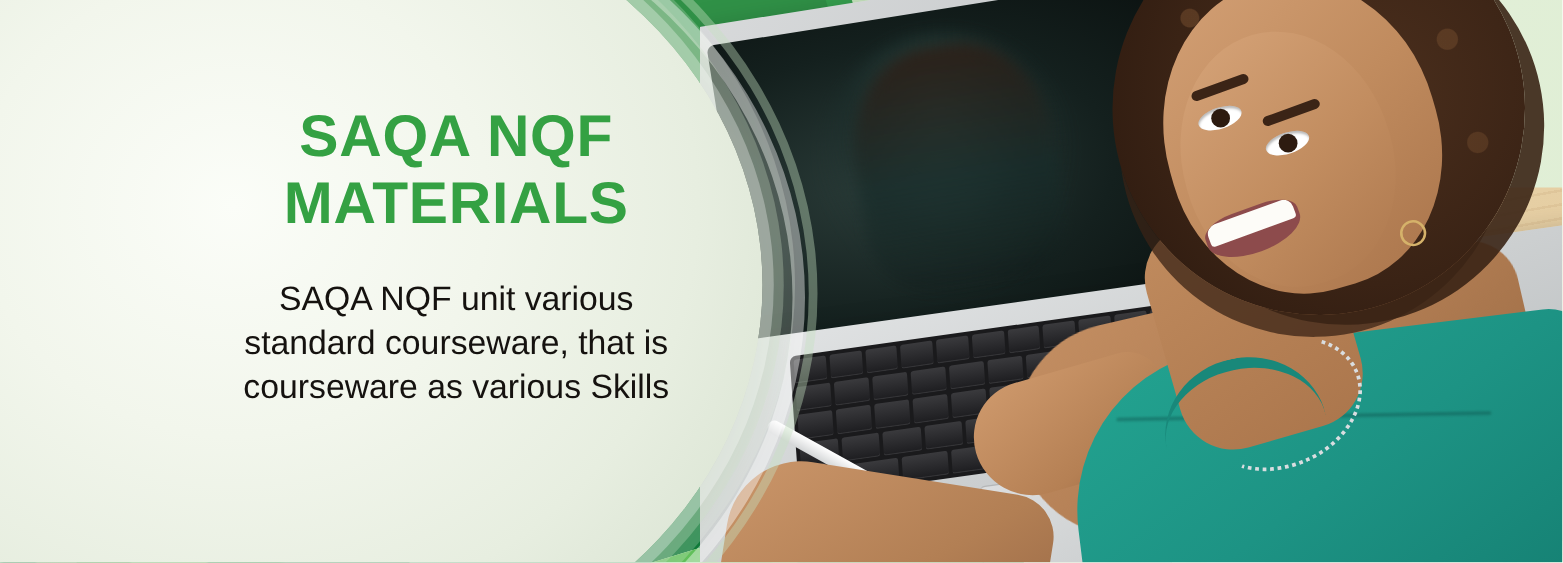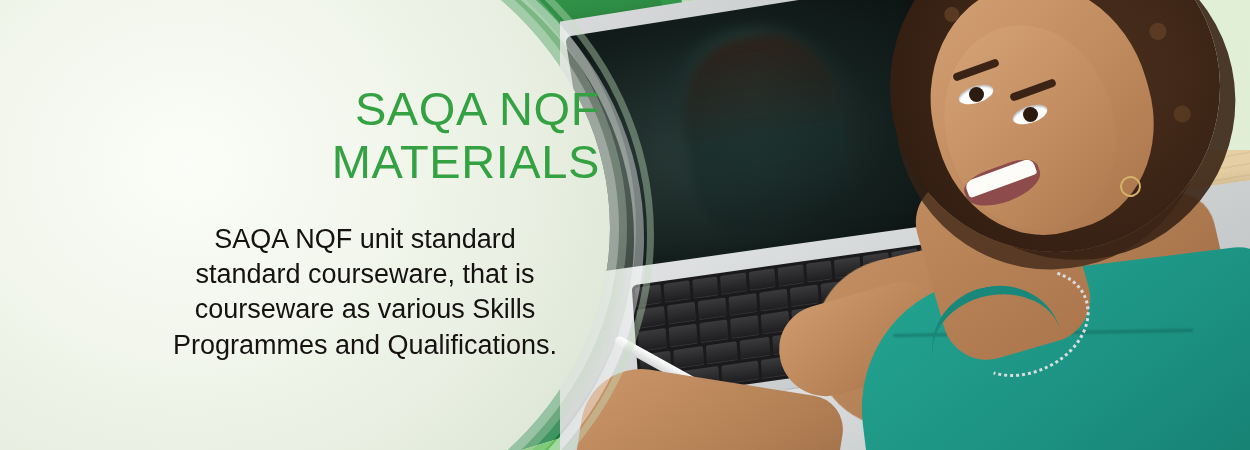--- a/index.html
+++ b/index.html
@@ -375,26 +375,25 @@
     position: absolute;
     left: 130px;
     top: 82px;
     width: 470px;
     text-align: center;
     z-index: 40;
   }
   .headline {
     margin: 0;
     font-family: "Liberation Sans", sans-serif;
-    font-weight: normal;
+    font-weight: bold;
     font-size: 47px;
     line-height: 1.13;
     letter-spacing: 0.6px;
     color: #34a143;
-    text-align: right;
   }
   .subtext {
     margin: 34px 0 0 0;
     font-family: "Liberation Sans", sans-serif;
     font-weight: normal;
     font-size: 27px;
     line-height: 1.30;
     color: #15120f;
   }
   .subtext .ln { display: block; }
@@ -559,20 +558,19 @@
   <div class="orb-ring2"></div>
   <div class="orb-ring"></div>
   <div class="orb"></div>
 
   <div class="text-block">
     <h1 class="headline">
       <span class="ln">SAQA NQF</span>
       <span class="ln">MATERIALS</span>
     </h1>
     <p class="subtext">
-      <span class="ln">SAQA NQF unit standard</span>
+      <span class="ln">SAQA NQF unit various</span>
       <span class="ln">standard courseware, that is</span>
       <span class="ln">courseware as various Skills</span>
-      <span class="ln">Programmes and Qualifications.</span>
     </p>
   </div>
 
 </div>
 
 </body></html>

